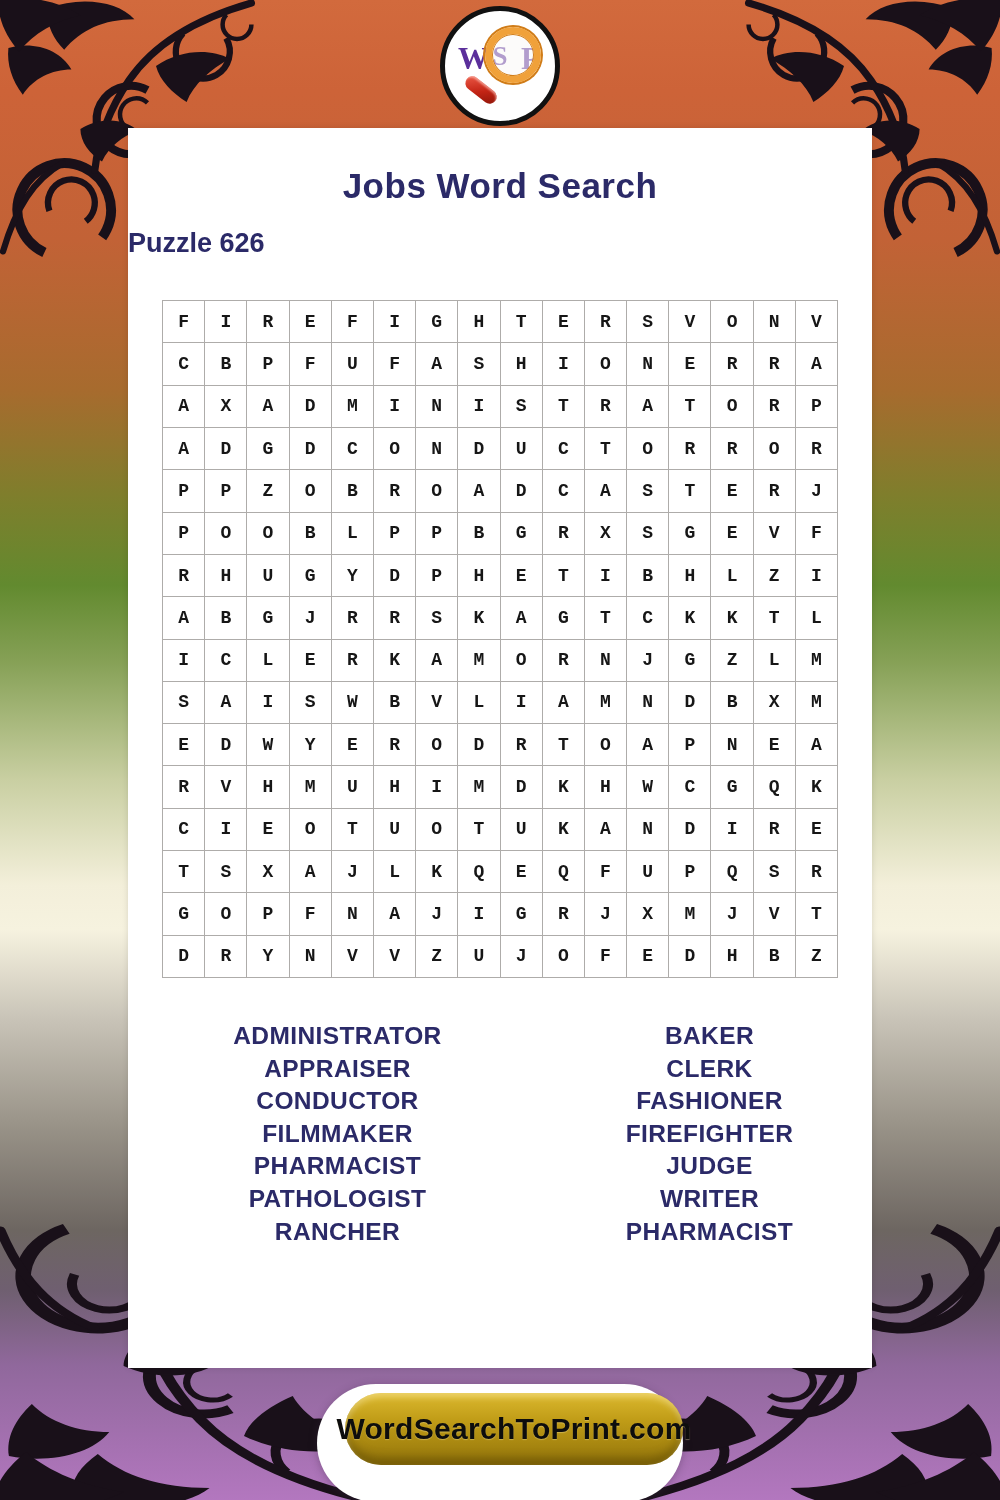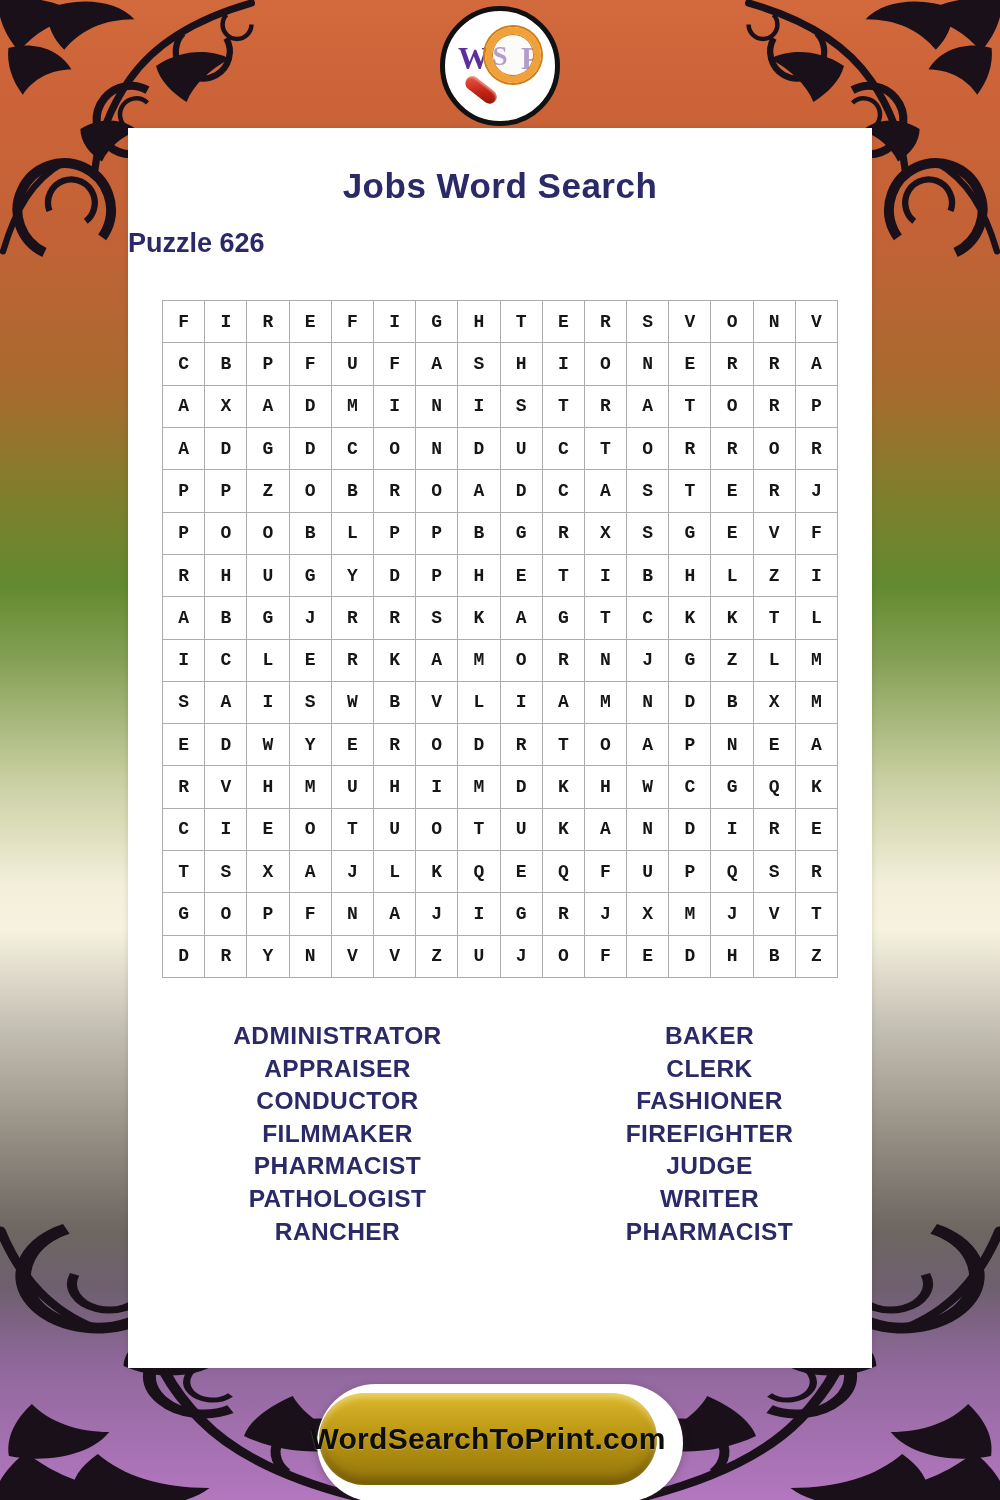--- a/index.html
+++ b/index.html
@@ -92,21 +92,21 @@
     margin-left:47px;
   }
 
   
   .footer-pill{
     position:absolute;left:317px;top:1384px;width:366px;height:118px;z-index:3;
     background:#ffffff;border-radius:59px;
     box-shadow:0 2px 8px rgba(60,40,70,0.35);
   }
   .footer-btn{
-    position:absolute;left:2px;top:9px;width:338px;height:92px;border-radius:46px;
+    position:absolute;left:28px;top:9px;width:338px;height:72px;border-radius:46px;
     background:linear-gradient(180deg,#dcb92f 0%,#c09c17 38%,#a78610 72%,#91740a 100%);
     box-shadow:inset 0 4px 6px rgba(255,236,160,0.55), inset 0 -7px 10px rgba(80,60,0,0.45);
     display:flex;align-items:center;justify-content:center;
     border:none;cursor:pointer;
   }
   .footer-btn span{
     font-size:30px;font-weight:bold;color:#0d0d0d;letter-spacing:0.3px;
     text-shadow:0 1px 1px rgba(255,240,180,0.35);
     font-family:"Liberation Sans",sans-serif;
   }

